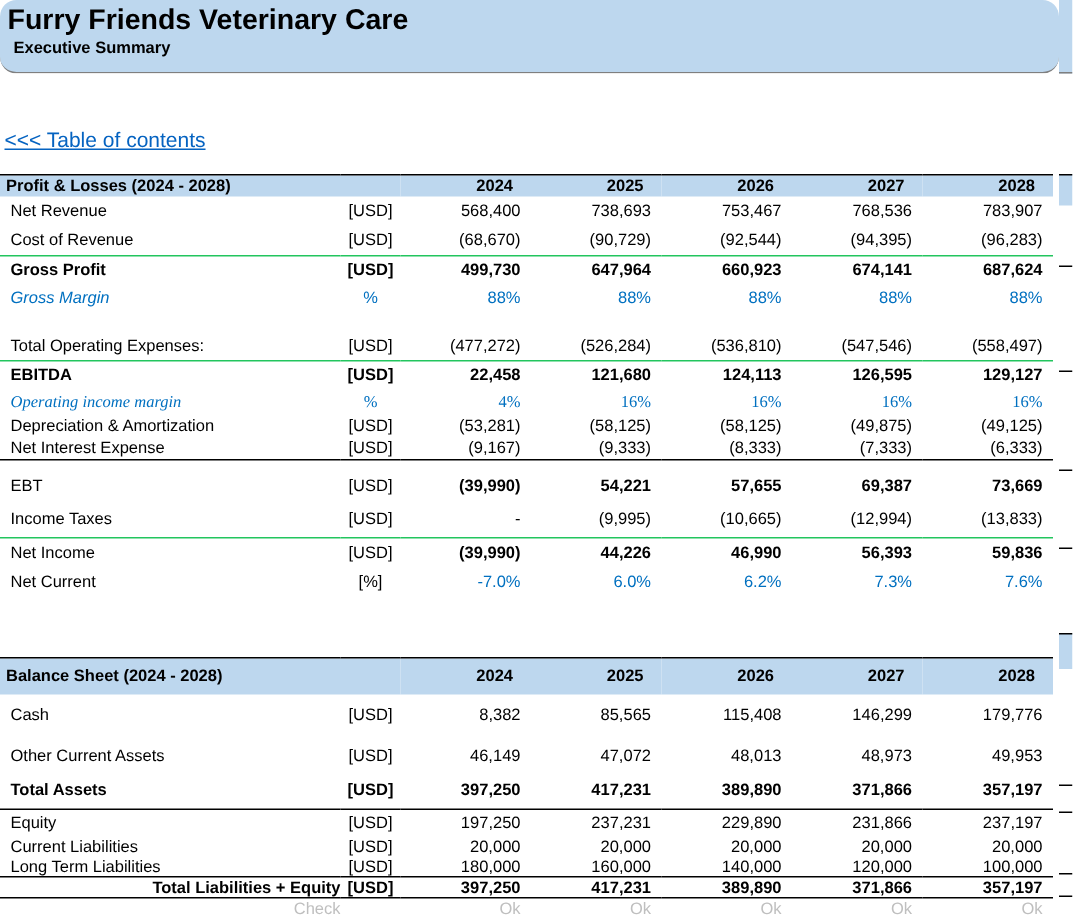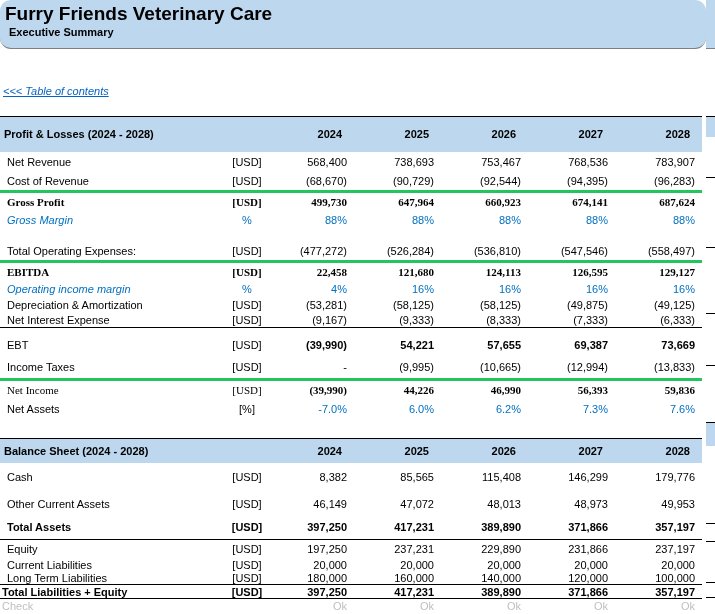--- a/index.html
+++ b/index.html
@@ -21,64 +21,64 @@
   .app-title {
     margin:3px 0 0 5px; font-size:19px; font-weight:bold; line-height:22px;
     white-space:nowrap;
   }
   .app-subtitle {
     margin:1px 0 0 9px; font-size:11px; font-weight:bold;
   }
   
   .toc-link {
     position:absolute; top:85px; left:3px;
-    color:#0563C1; text-decoration:underline; cursor:pointer; font-size:11px;font-style:italic;
+    color:#0563C1; text-decoration:underline; cursor:pointer; font-size:14px;
   }
   
   table {
     border-collapse:collapse; table-layout:fixed; width:702px;
     font-size:11px; position:absolute; left:0;
   }
   #pnl { top:116px; }
   #bs  { top:438px; }
   col.c-lbl  { width:227px; }
   col.c-unit { width:40px;  }
   col.c-yr   { width:87px;  }
   thead th {
     background:#BDD7EE; border-top:1px solid #000;
     font-weight:bold; padding:0;
   }
   th.sec { text-align:left; padding-left:4px; white-space:nowrap; }
   th.yh  { text-align:right; padding-right:12px; }
-  #pnl thead tr { height:35px; }
+  #pnl thead tr { height:14px; }
   #bs  thead tr { height:24px; }
   td { padding:0; white-space:nowrap; overflow:hidden; }
   td.lbl  { text-align:left;  padding-left:7px; }
   td.unit { text-align:center; }
   td.val  { text-align:right; padding-right:7px; }
   tr.total td { font-weight:bold; }
   tr.result td.val { font-weight:bold; }
   tr.margin td.lbl { color:#0070C0; font-style:italic; }
   tr.margin td.unit, tr.margin td.val { color:#0070C0; }
   tr.bluevals td.val { color:#0070C0; }
-  tr.bt td { border-top:3px solid #22c55e;font-family:Liberation Serif, serif; }
+  tr.bt td { border-top:1px solid #22c55e; }
   tr.bb td { border-bottom:1px solid #000; }
   tr.lblright td.lbl { text-align:left; padding-right:5px; }
-  tr.tight td.lbl { padding-left:2px; }
+  tr.tight td.lbl { padding-left:2px;text-align:right; }
   tr.check td { color:#BFBFBF; }
   tr.spacer td { border:none; }
   
   #pnl tbody tr:nth-child(1)  { height:20px; }
   #pnl tbody tr:nth-child(2)  { height:20px; }
   #pnl tbody tr:nth-child(3)  { height:19px; }
   #pnl tbody tr:nth-child(4)  { height:18px; }
   #pnl tbody tr:nth-child(5)  { height:14px; }
   #pnl tbody tr:nth-child(6)  { height:19px; }
   #pnl tbody tr:nth-child(7)  { height:19px; }
-  #pnl tbody tr:nth-child(8)  { height:16px; }
+  #pnl tbody tr:nth-child(8)  { height:16px;font-family:Liberation Serif, serif; }
   #pnl tbody tr:nth-child(9)  { height:16px; }
   #pnl tbody tr:nth-child(10) { height:15px; }
   #pnl tbody tr:nth-child(11) { height:6px;  }
   #pnl tbody tr:nth-child(12) { height:22px; }
   #pnl tbody tr:nth-child(13) { height:24px; }
   #pnl tbody tr:nth-child(14) { height:20px; }
   #pnl tbody tr:nth-child(15) { height:19px; }
   
   #bs tbody tr:nth-child(1) { height:29px;padding-left:44px; }
   #bs tbody tr:nth-child(2) { height:24px; }
@@ -241,21 +241,21 @@
       <tr class="result bt">
         <td class="lbl">Net Income</td>
         <td class="unit">[USD]</td>
         <td class="val">(39,990)</td>
         <td class="val">44,226</td>
         <td class="val">46,990</td>
         <td class="val">56,393</td>
         <td class="val">59,836</td>
       </tr>
       <tr class="bluevals">
-        <td class="lbl">Net Assets</td>
+        <td class="lbl">Net Current</td>
         <td class="unit">[%]</td>
         <td class="val">-7.0%</td>
         <td class="val">6.0%</td>
         <td class="val">6.2%</td>
         <td class="val">7.3%</td>
         <td class="val">7.6%</td>
       </tr>
     </tbody>
 </table>
 

